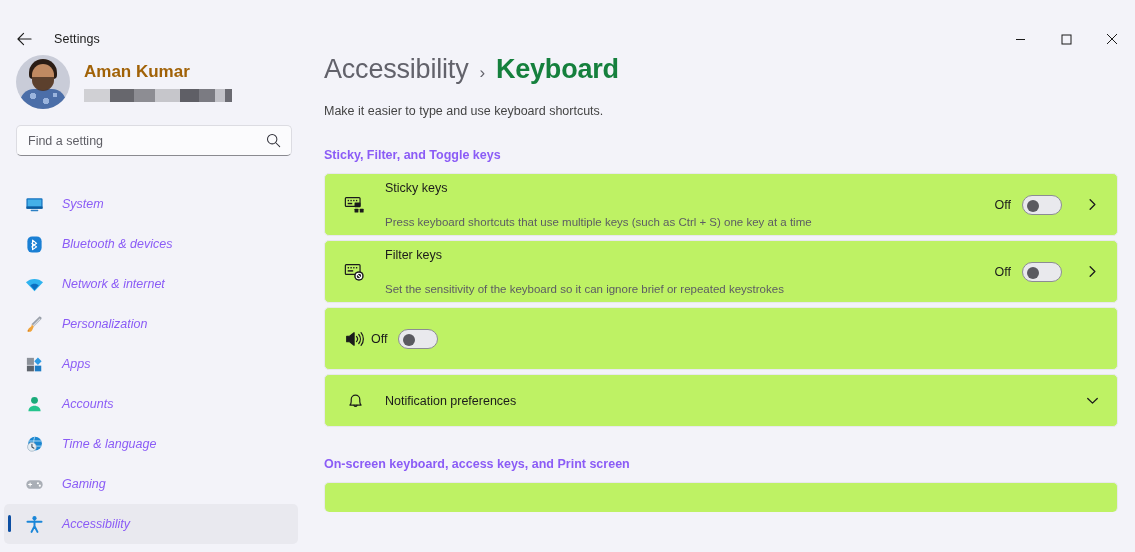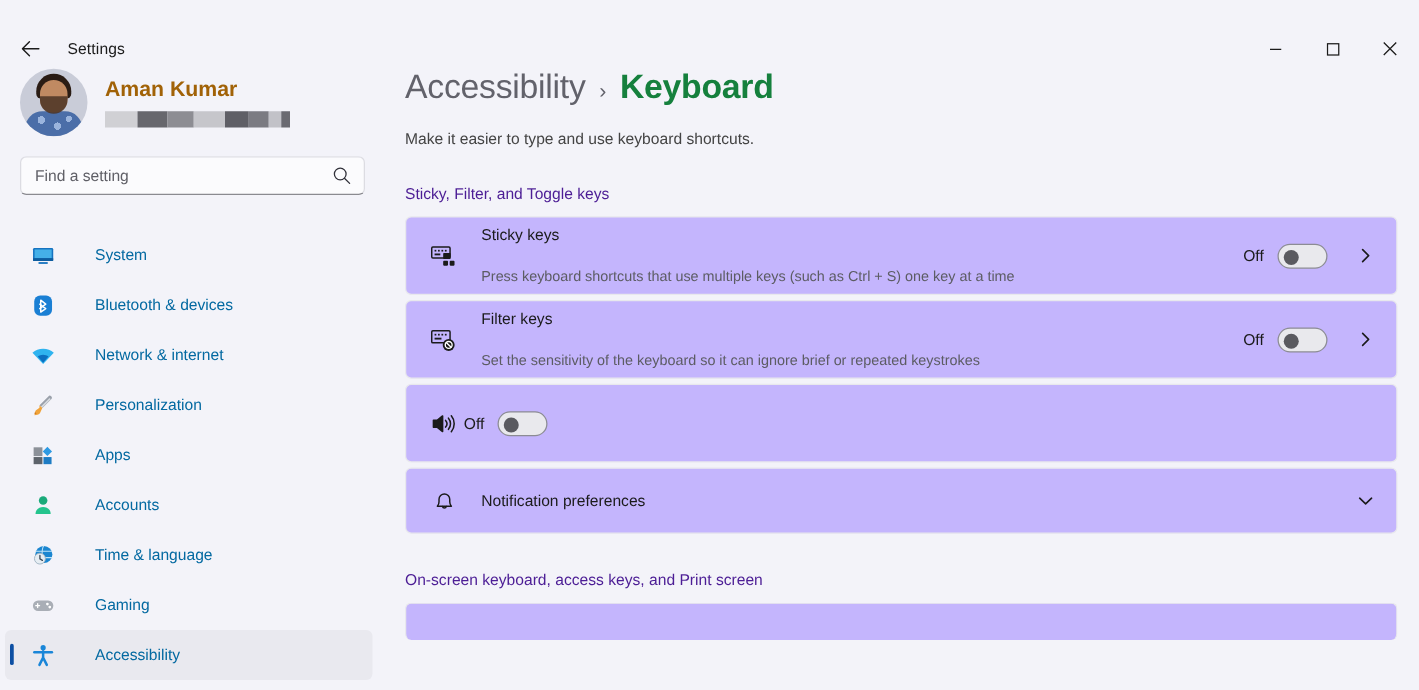--- a/index.html
+++ b/index.html
@@ -97,43 +97,43 @@
   }
   .navitem.selected { background: #e9e9ef; }
   .navitem.selected:before {
     content: ""; position: absolute; left: 4px; top: 11px;
     width: 3px; height: 17px; background: #0d4fa3; border-radius: 2px;
   }
   .navicon {
     width: 20px; height: 20px; flex: none; position: relative;
     display: flex; align-items: center; justify-content: center;
   }
-  .navlabel { margin-left: 32px; font-size: 12.5px; color: #0369a1; }
+  .navlabel { margin-left: 18px; font-size: 12.5px; color: #8b5cf6; font-style: italic; }
 
   
   .main {
     position: absolute; left: 308px; top: 40px;
     width: 827px; height: 512px; overflow: hidden;
   }
   .breadcrumb {
     padding: 14px 0 0 16px; display: flex; align-items: baseline;
     font-size: 27px; letter-spacing: -.2px;
   }
   .crumb-parent { color: #62626b; cursor: pointer; font-weight: normal; }
   .crumb-sep { color: #62626b; font-size: 17px; margin: 0 11px; }
   .crumb-current { color: #15803d; font-weight: bold; }
   .page-sub {
     margin: 19px 0 0 16px; font-size: 12.5px; color: #444;
   }
   .section-title {
-    margin: 30px 0 11px 16px; font-size: 12.5px; font-weight: normal; color: #4c1d95;
+    margin: 30px 0 11px 16px; font-size: 12.5px; font-weight: bold; color: #8b5cf6;
   }
   .cardgroup { margin-left: 16px; width: 794px; }
   .card {
-    background: #c4b5fd;
+    background: #bef264;
     border: 1px solid #e8e8ed;
     border-radius: 5px;
     display: flex; align-items: center;
     padding: 0 16px 0 14px;
     margin-bottom: 4px;
     cursor: pointer;
   }
   .card.tall { height: 63px; }
   .card.short { height: 53px; }
   .card.stub { height: 30px; margin-bottom: 0; border-bottom: 0; }

